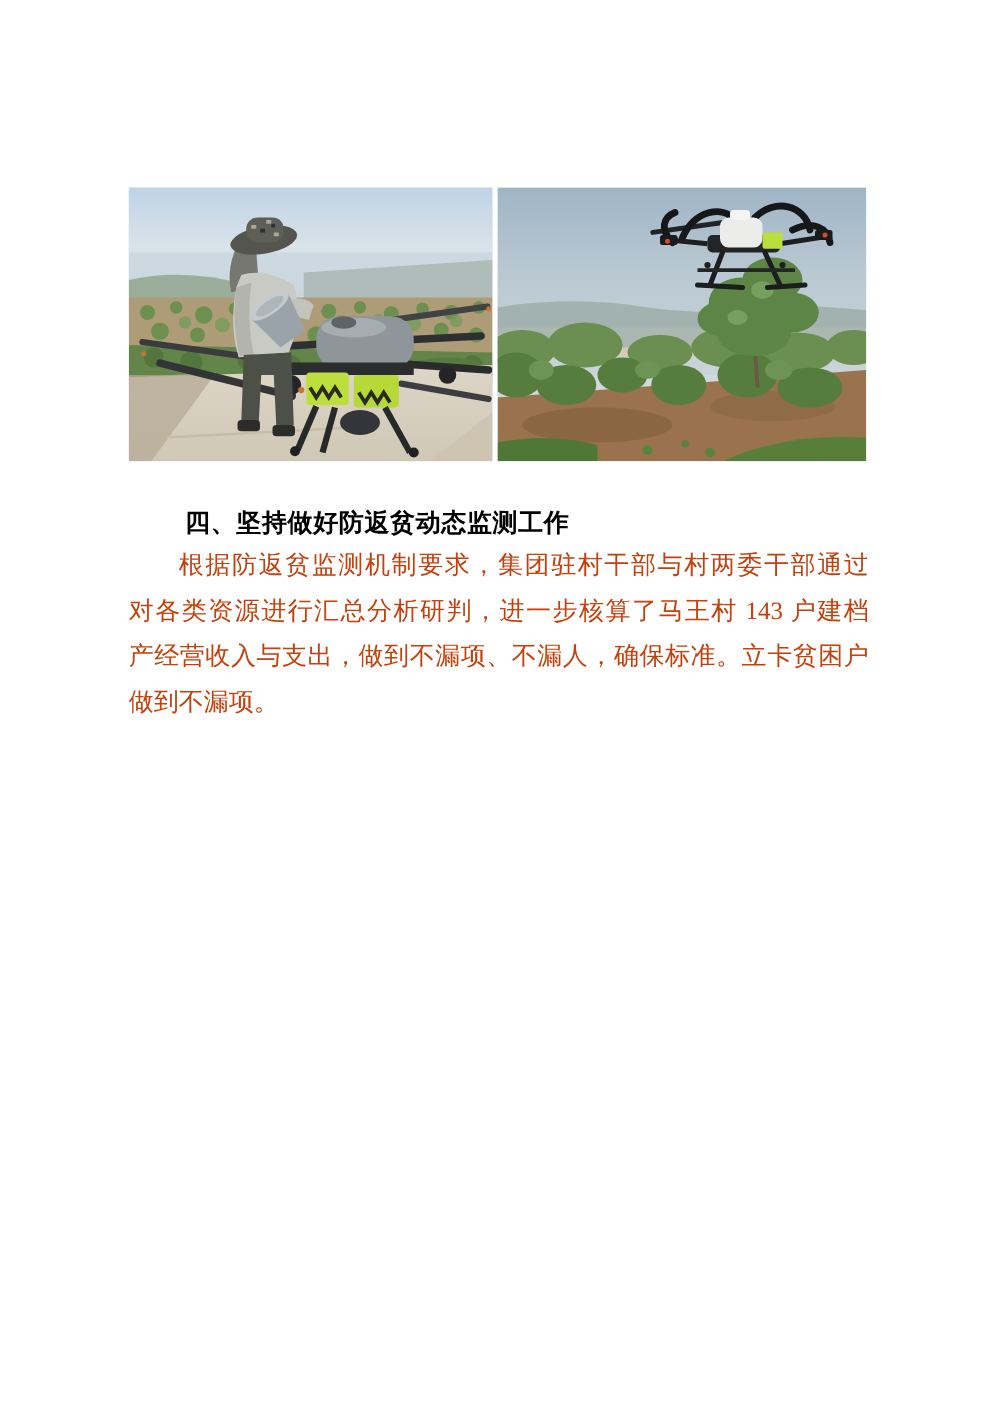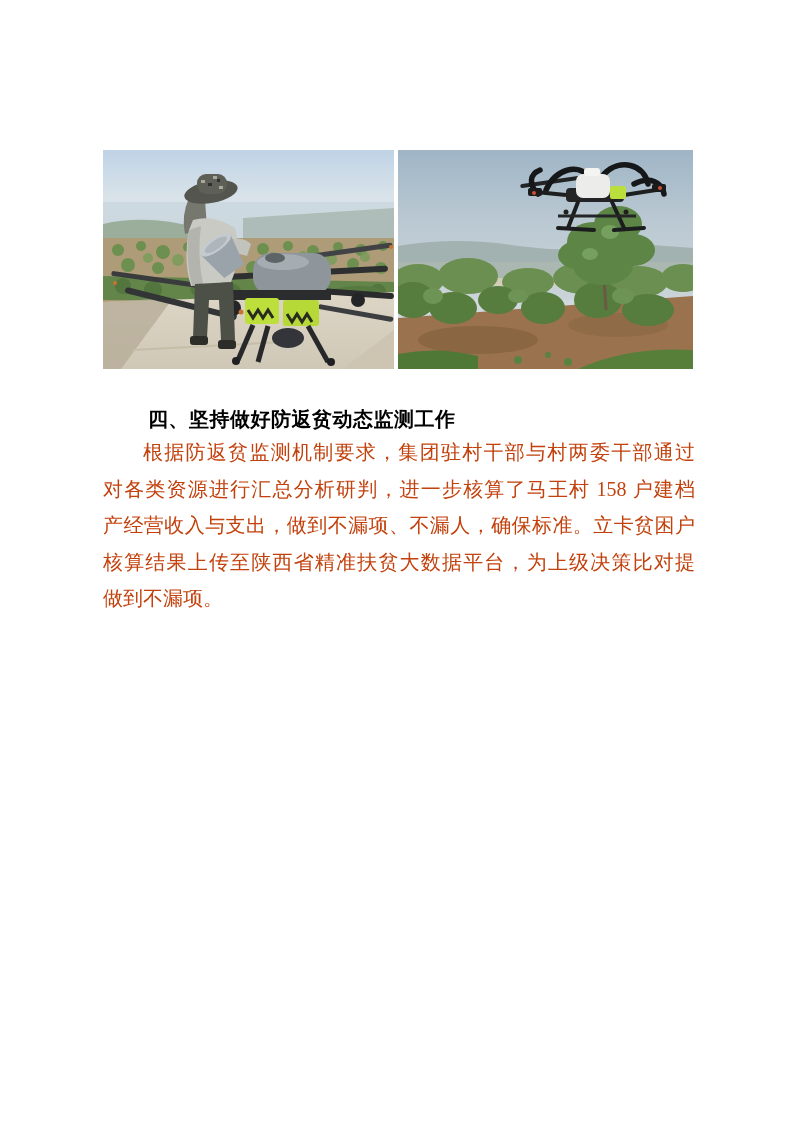--- a/index.html
+++ b/index.html
@@ -266,19 +266,18 @@
             <circle cx="228" cy="62" r="2.5" fill="#20211f"></circle>
         </g>
       </svg>
     </div>
   </div>
 
   <h2 class="heading">四、坚持做好防返贫动态监测工作</h2>
 
   <div class="para">
     <div class="line first">根据防返贫监测机制要求，集团驻村干部与村两委干部通过</div>
-    <div class="line">对各类资源进行汇总分析研判，进一步核算了马王村 158 户建档</div>
+    <div class="line">对各类资源进行汇总分析研判，进一步核算了马王村 143 户建档</div>
     <div class="line">产经营收入与支出，做到不漏项、不漏人，确保标准。立卡贫困户</div>
-    <div class="line">核算结果上传至陕西省精准扶贫大数据平台，为上级决策比对提</div>
     <div class="line last">做到不漏项。</div>
   </div>
 
 </div>
 
 </body></html>

